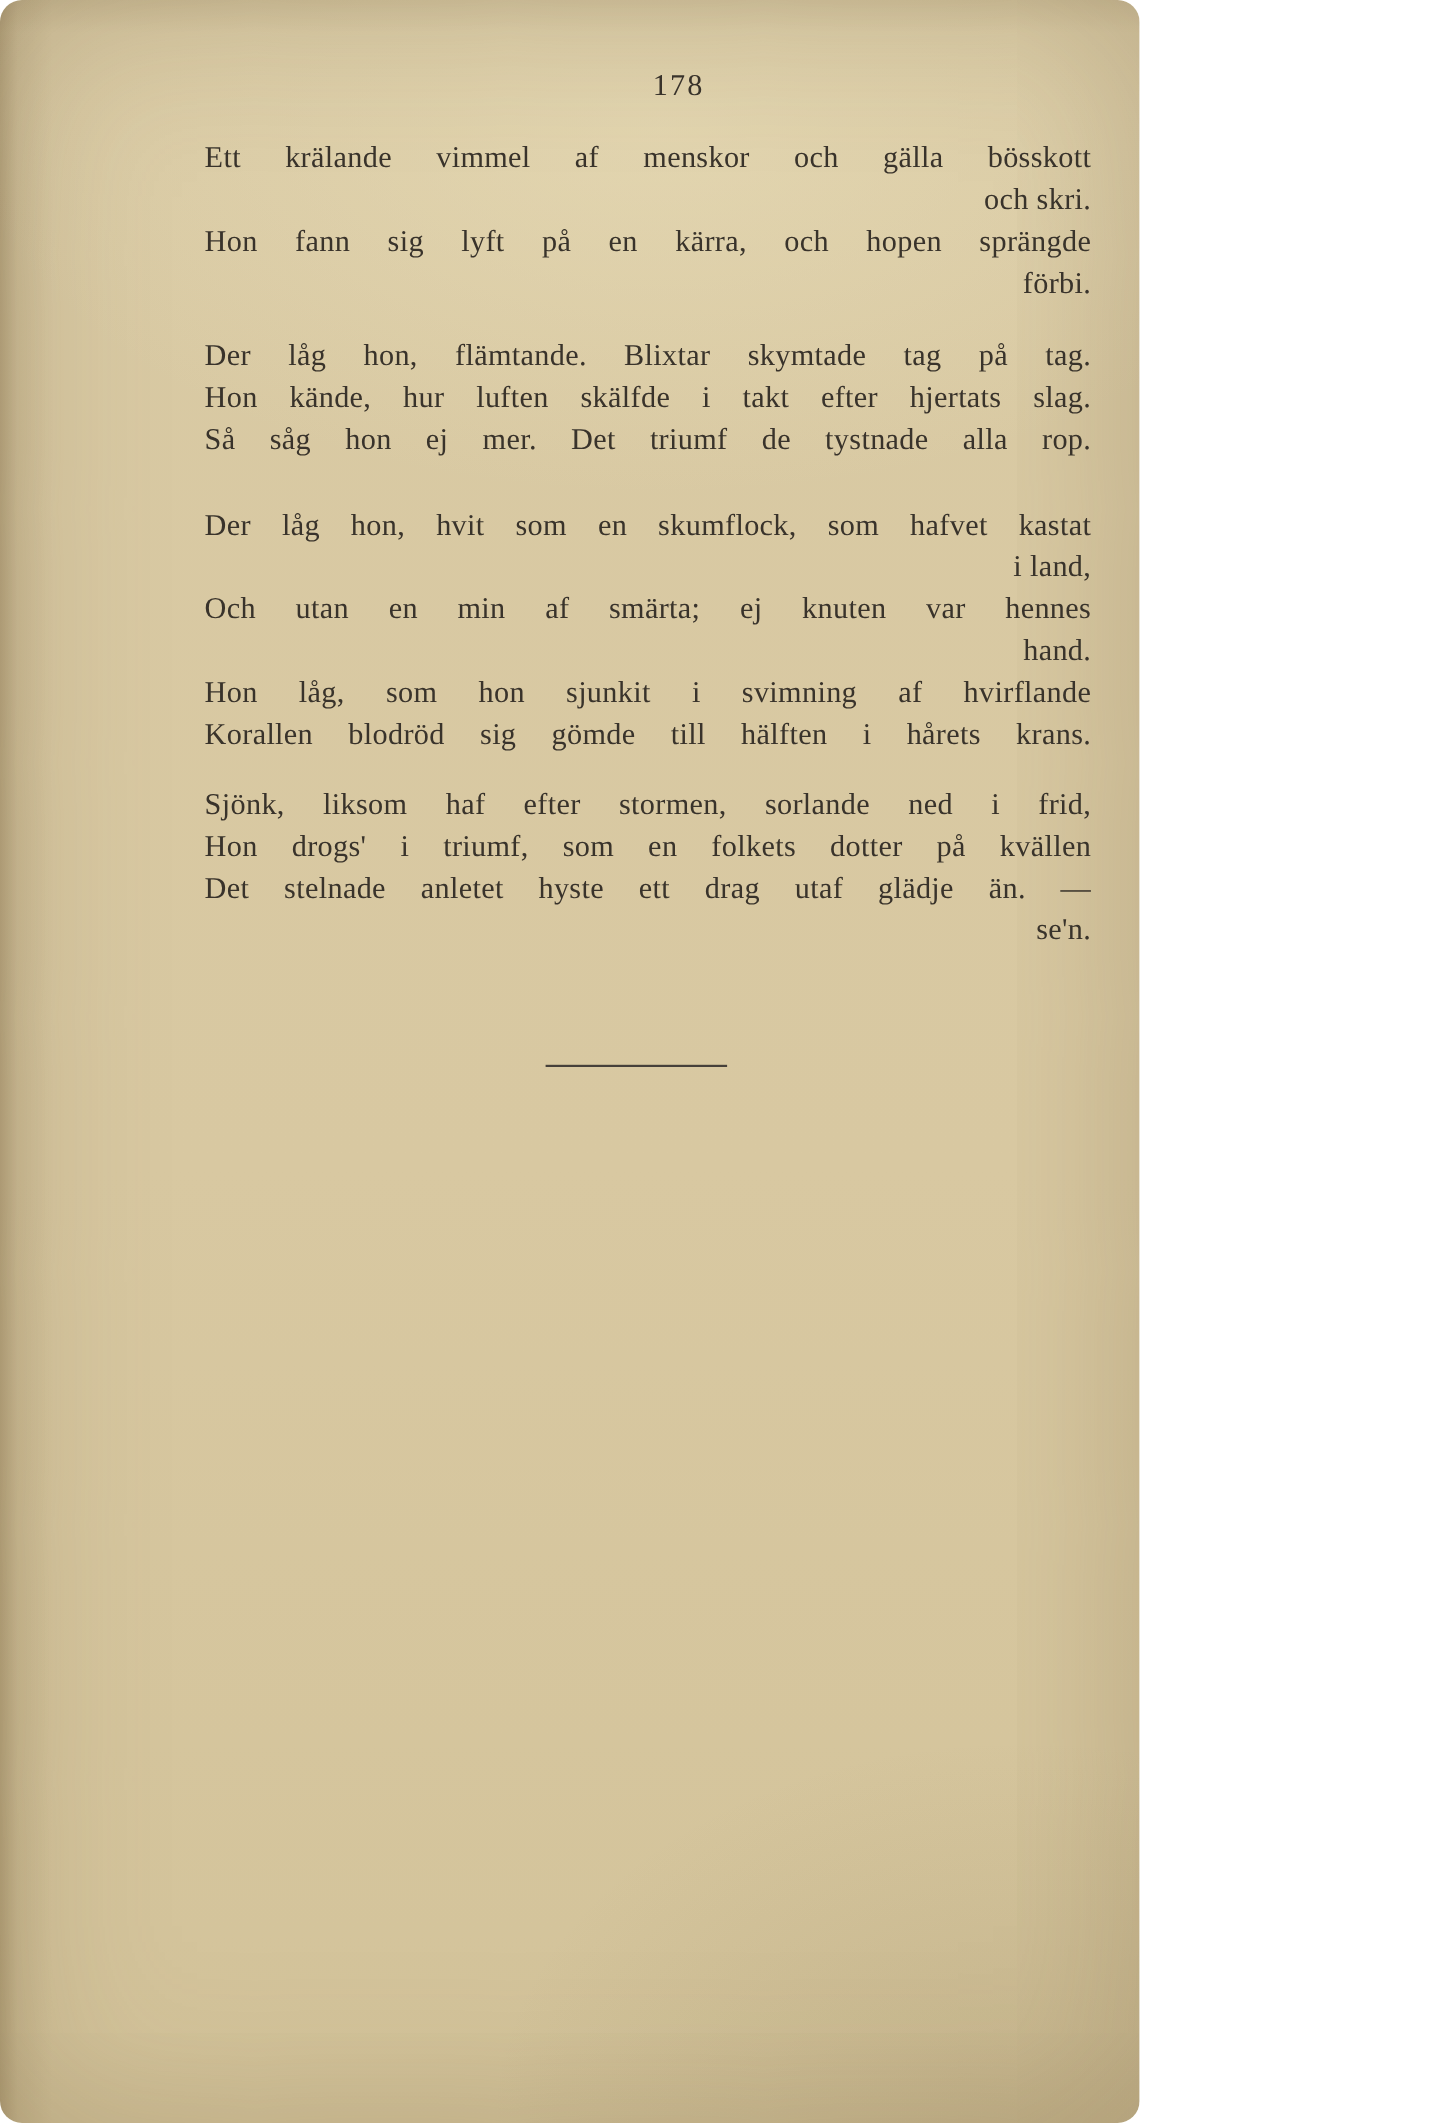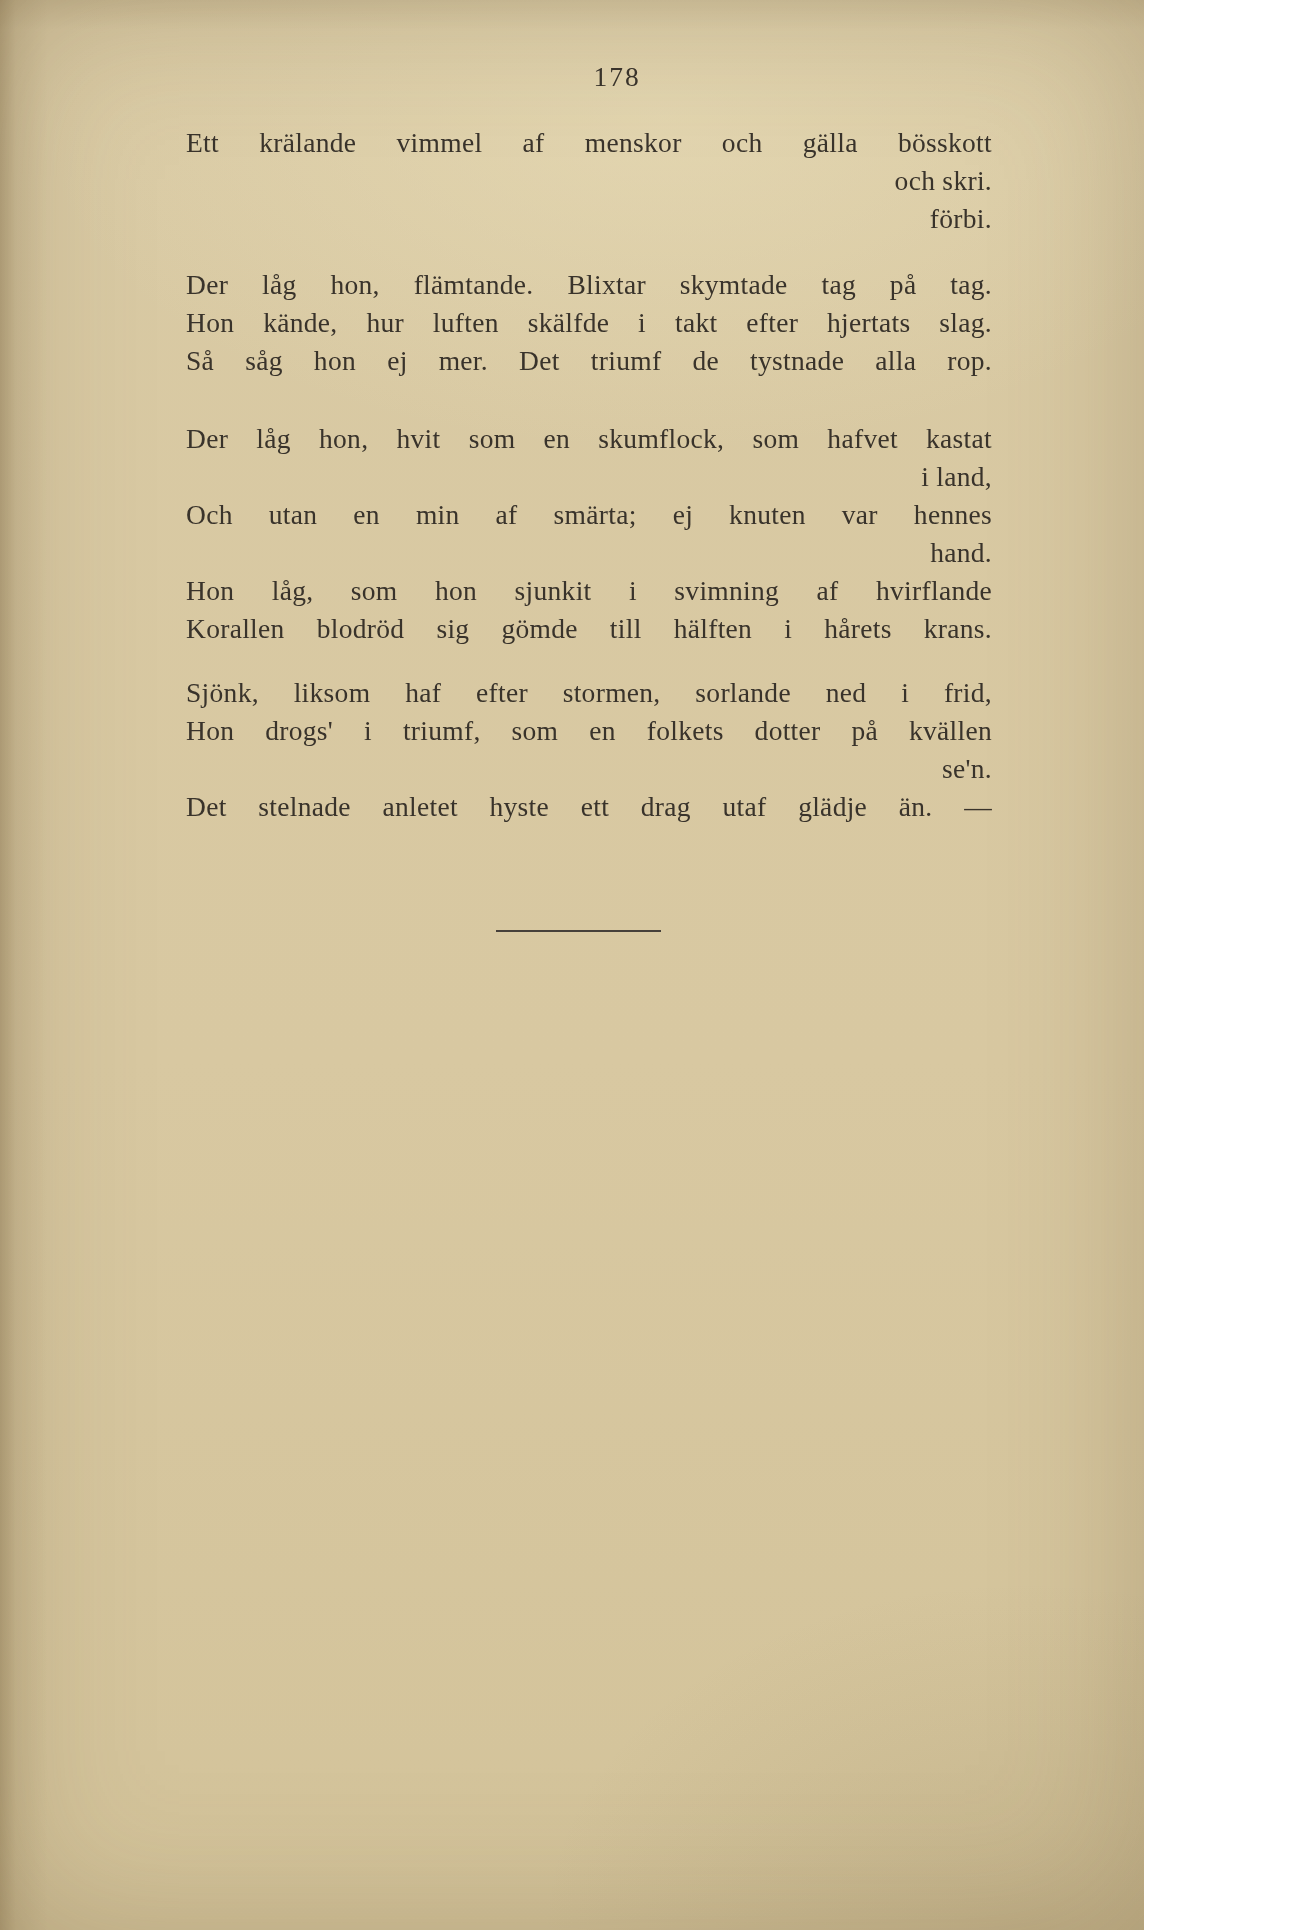--- a/index.html
+++ b/index.html
@@ -7,29 +7,30 @@
     padding: 0;
   }
   body {
     width: 1300px;
     height: 1930px;
     overflow: hidden;
     font-family: "Liberation Serif", serif;
   }
   .page {
     position: relative;
-    width: 1144px;
+    width: 1036px;
     height: 1930px;
     background:
       radial-gradient(ellipse 900px 480px at 58% 6%, rgba(238,227,190,0.45), rgba(238,227,190,0) 70%),
       radial-gradient(ellipse 700px 500px at 90% 100%, rgba(112,92,55,0.14), rgba(112,92,55,0) 70%),
       linear-gradient(90deg, rgba(108,86,48,0.30) 0px, rgba(108,86,48,0.10) 16px, rgba(108,86,48,0) 48px),
       linear-gradient(180deg, rgba(108,86,48,0.12) 0px, rgba(108,86,48,0) 30px),
       linear-gradient(180deg, #d9caa4 0%, #d8c8a1 55%, #d3c39a 100%);
     box-shadow: inset 0 0 150px rgba(100,80,45,0.28);
+    border-radius: 20px;
   }
   .text-column {
     position: absolute;
     left: 186px;
     top: 58px;
     width: 806px;
     color: #39332b;
     font-size: 27.5px;
     line-height: 38px;
     letter-spacing: 0.3px;
@@ -74,20 +75,21 @@
 <body>
 
 <div class="page">
   <div class="text-column">
 
     <div class="page-number">178</div>
 
     <div class="stanza stanza-1">
       <span class="line full">Ett krälande vimmel af menskor och gälla bösskott</span>
       <span class="line hang">och skri.</span>
+      <span class="line full">Hon fann sig lyft på en kärra, och hopen sprängde</span>
       <span class="line hang">förbi.</span>
     </div>
 
     <div class="stanza stanza-2">
       <span class="line full">Der låg hon, flämtande. Blixtar skymtade tag på tag.</span>
       <span class="line full">Hon kände, hur luften skälfde i takt efter hjertats slag.</span>
       <span class="line full">Så såg hon ej mer. Det triumf de tystnade alla rop.</span>
     </div>
 
     <div class="stanza stanza-3">
@@ -95,20 +97,20 @@
       <span class="line hang">i land,</span>
       <span class="line full">Och utan en min af smärta; ej knuten var hennes</span>
       <span class="line hang">hand.</span>
       <span class="line full">Hon låg, som hon sjunkit i svimning af hvirflande</span>
       <span class="line full">Korallen blodröd sig gömde till hälften i hårets krans.</span>
     </div>
 
     <div class="stanza stanza-4">
       <span class="line full">Sjönk, liksom haf efter stormen, sorlande ned i frid,</span>
       <span class="line full">Hon drogs' i triumf, som en folkets dotter på kvällen</span>
+      <span class="line full">Det stelnade anletet hyste ett drag utaf glädje än. —</span>
       <span class="line hang">se'n.</span>
-      <span class="line full">Det stelnade anletet hyste ett drag utaf glädje än. —</span>
     </div>
 
     <div class="section-divider"></div>
 
   </div>
 </div>
 
 </body></html>

